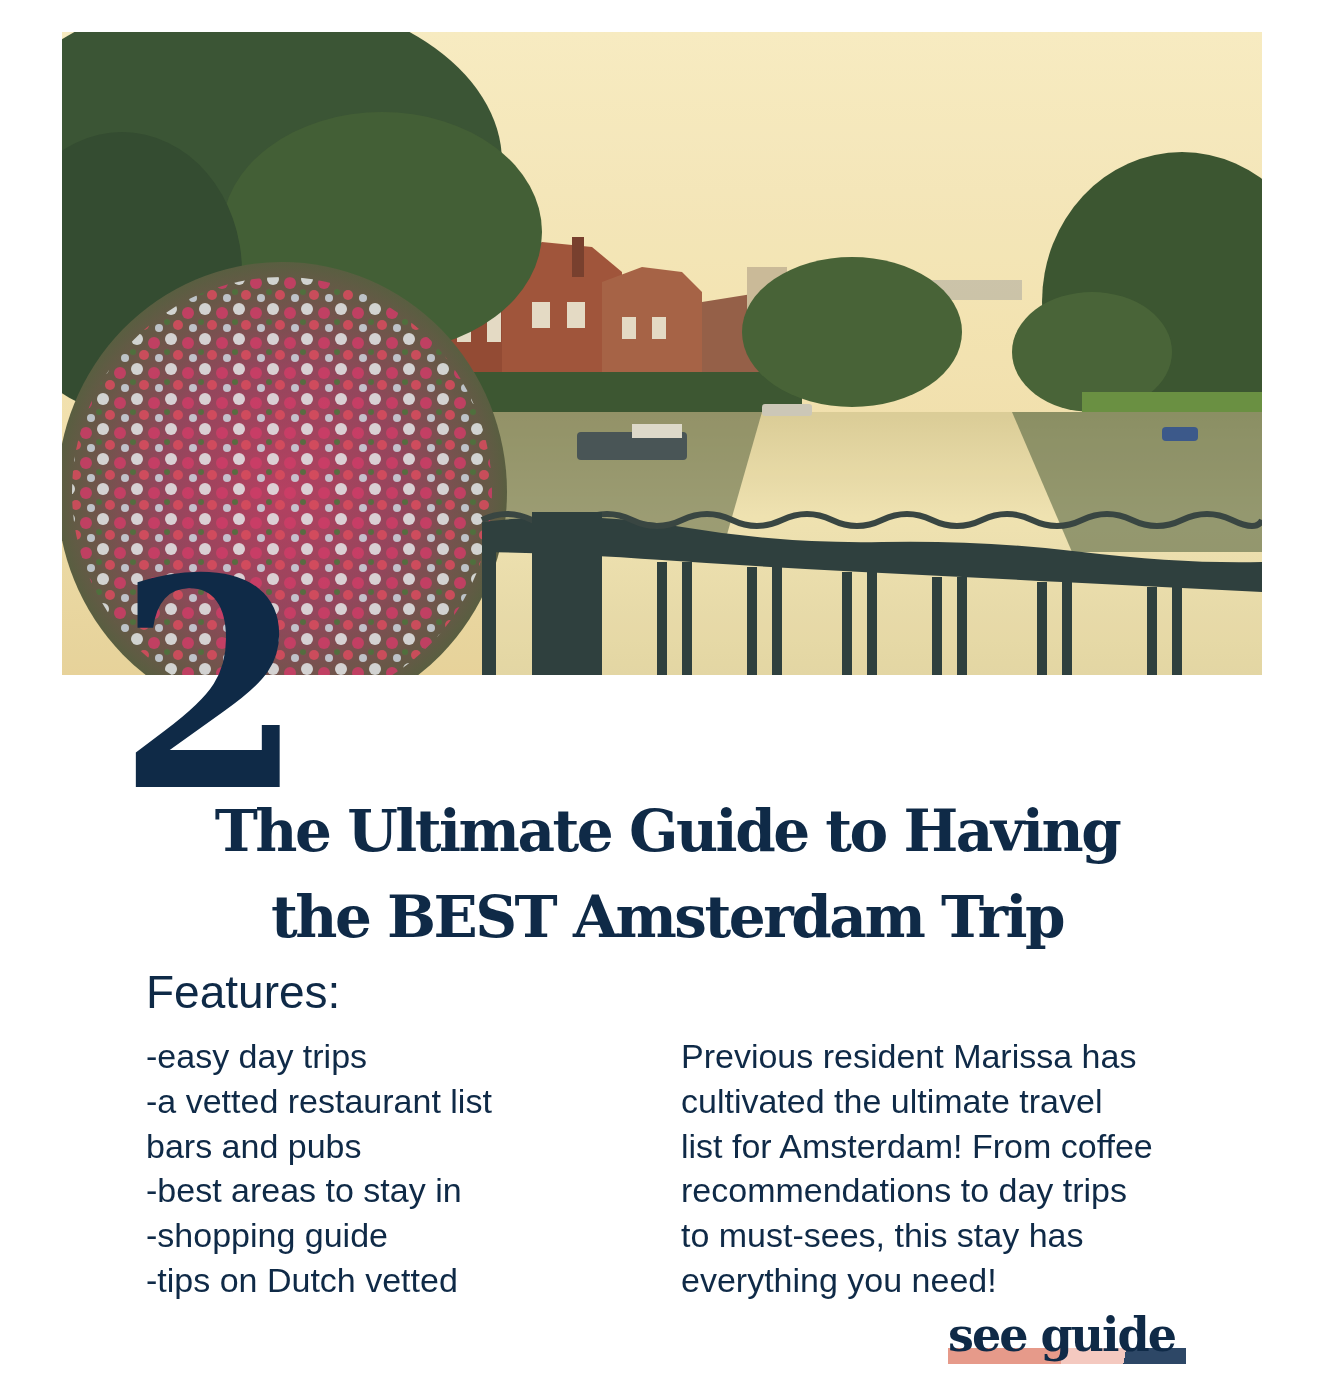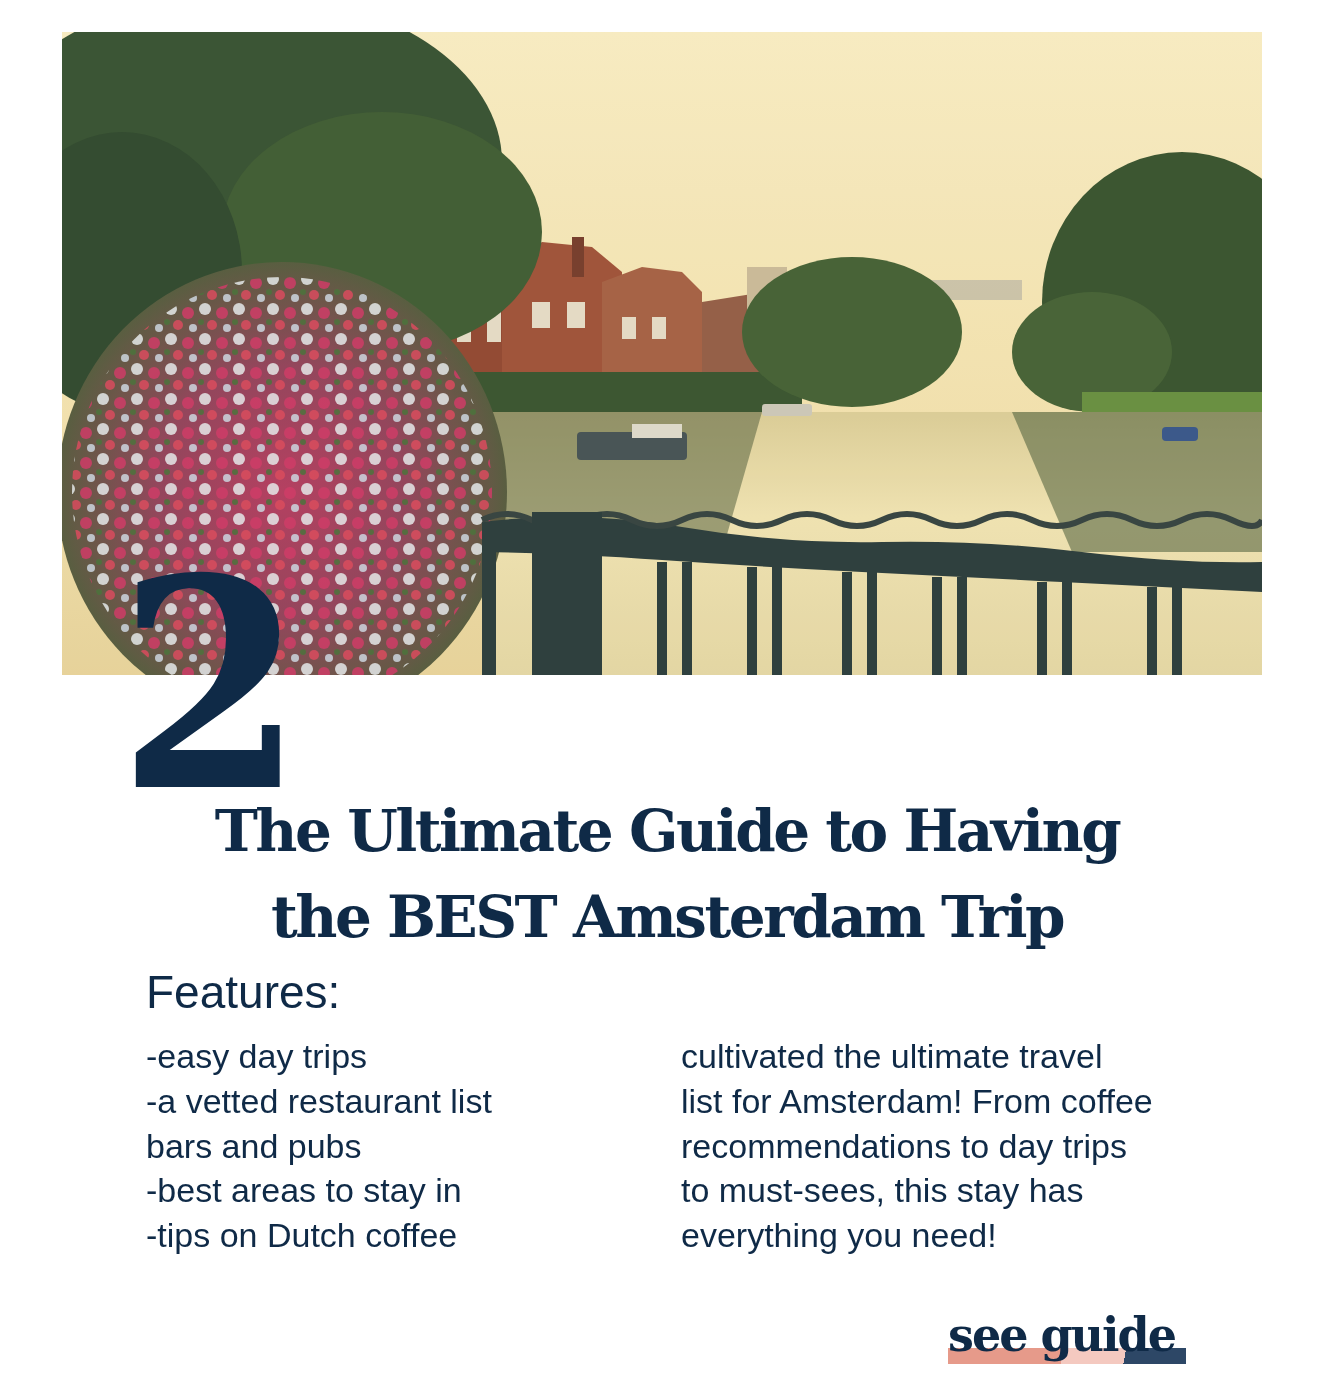--- a/index.html
+++ b/index.html
@@ -132,24 +132,26 @@
   <span>the BEST Amsterdam Trip</span>
 </h1>
 
 <div class="features-label">Features:</div>
 
 <ul class="features-list">
   <li>-easy day trips</li>
   <li>-a vetted restaurant list</li>
   <li>bars and pubs</li>
   <li>-best areas to stay in</li>
-  <li>-tips on Dutch coffee</li>
+  <li>-shopping guide</li>
+  <li>-tips on Dutch vetted</li>
 </ul>
 
 <p class="description">
+  <span>Previous resident Marissa has</span>
   <span>cultivated the ultimate travel</span>
   <span>list for Amsterdam! From coffee</span>
   <span>recommendations to day trips</span>
   <span>to must-sees, this stay has</span>
   <span>everything you need!</span>
 </p>
 
 <a class="see-guide">
   <span class="bar"></span>
   <span class="label">see guide</span>

